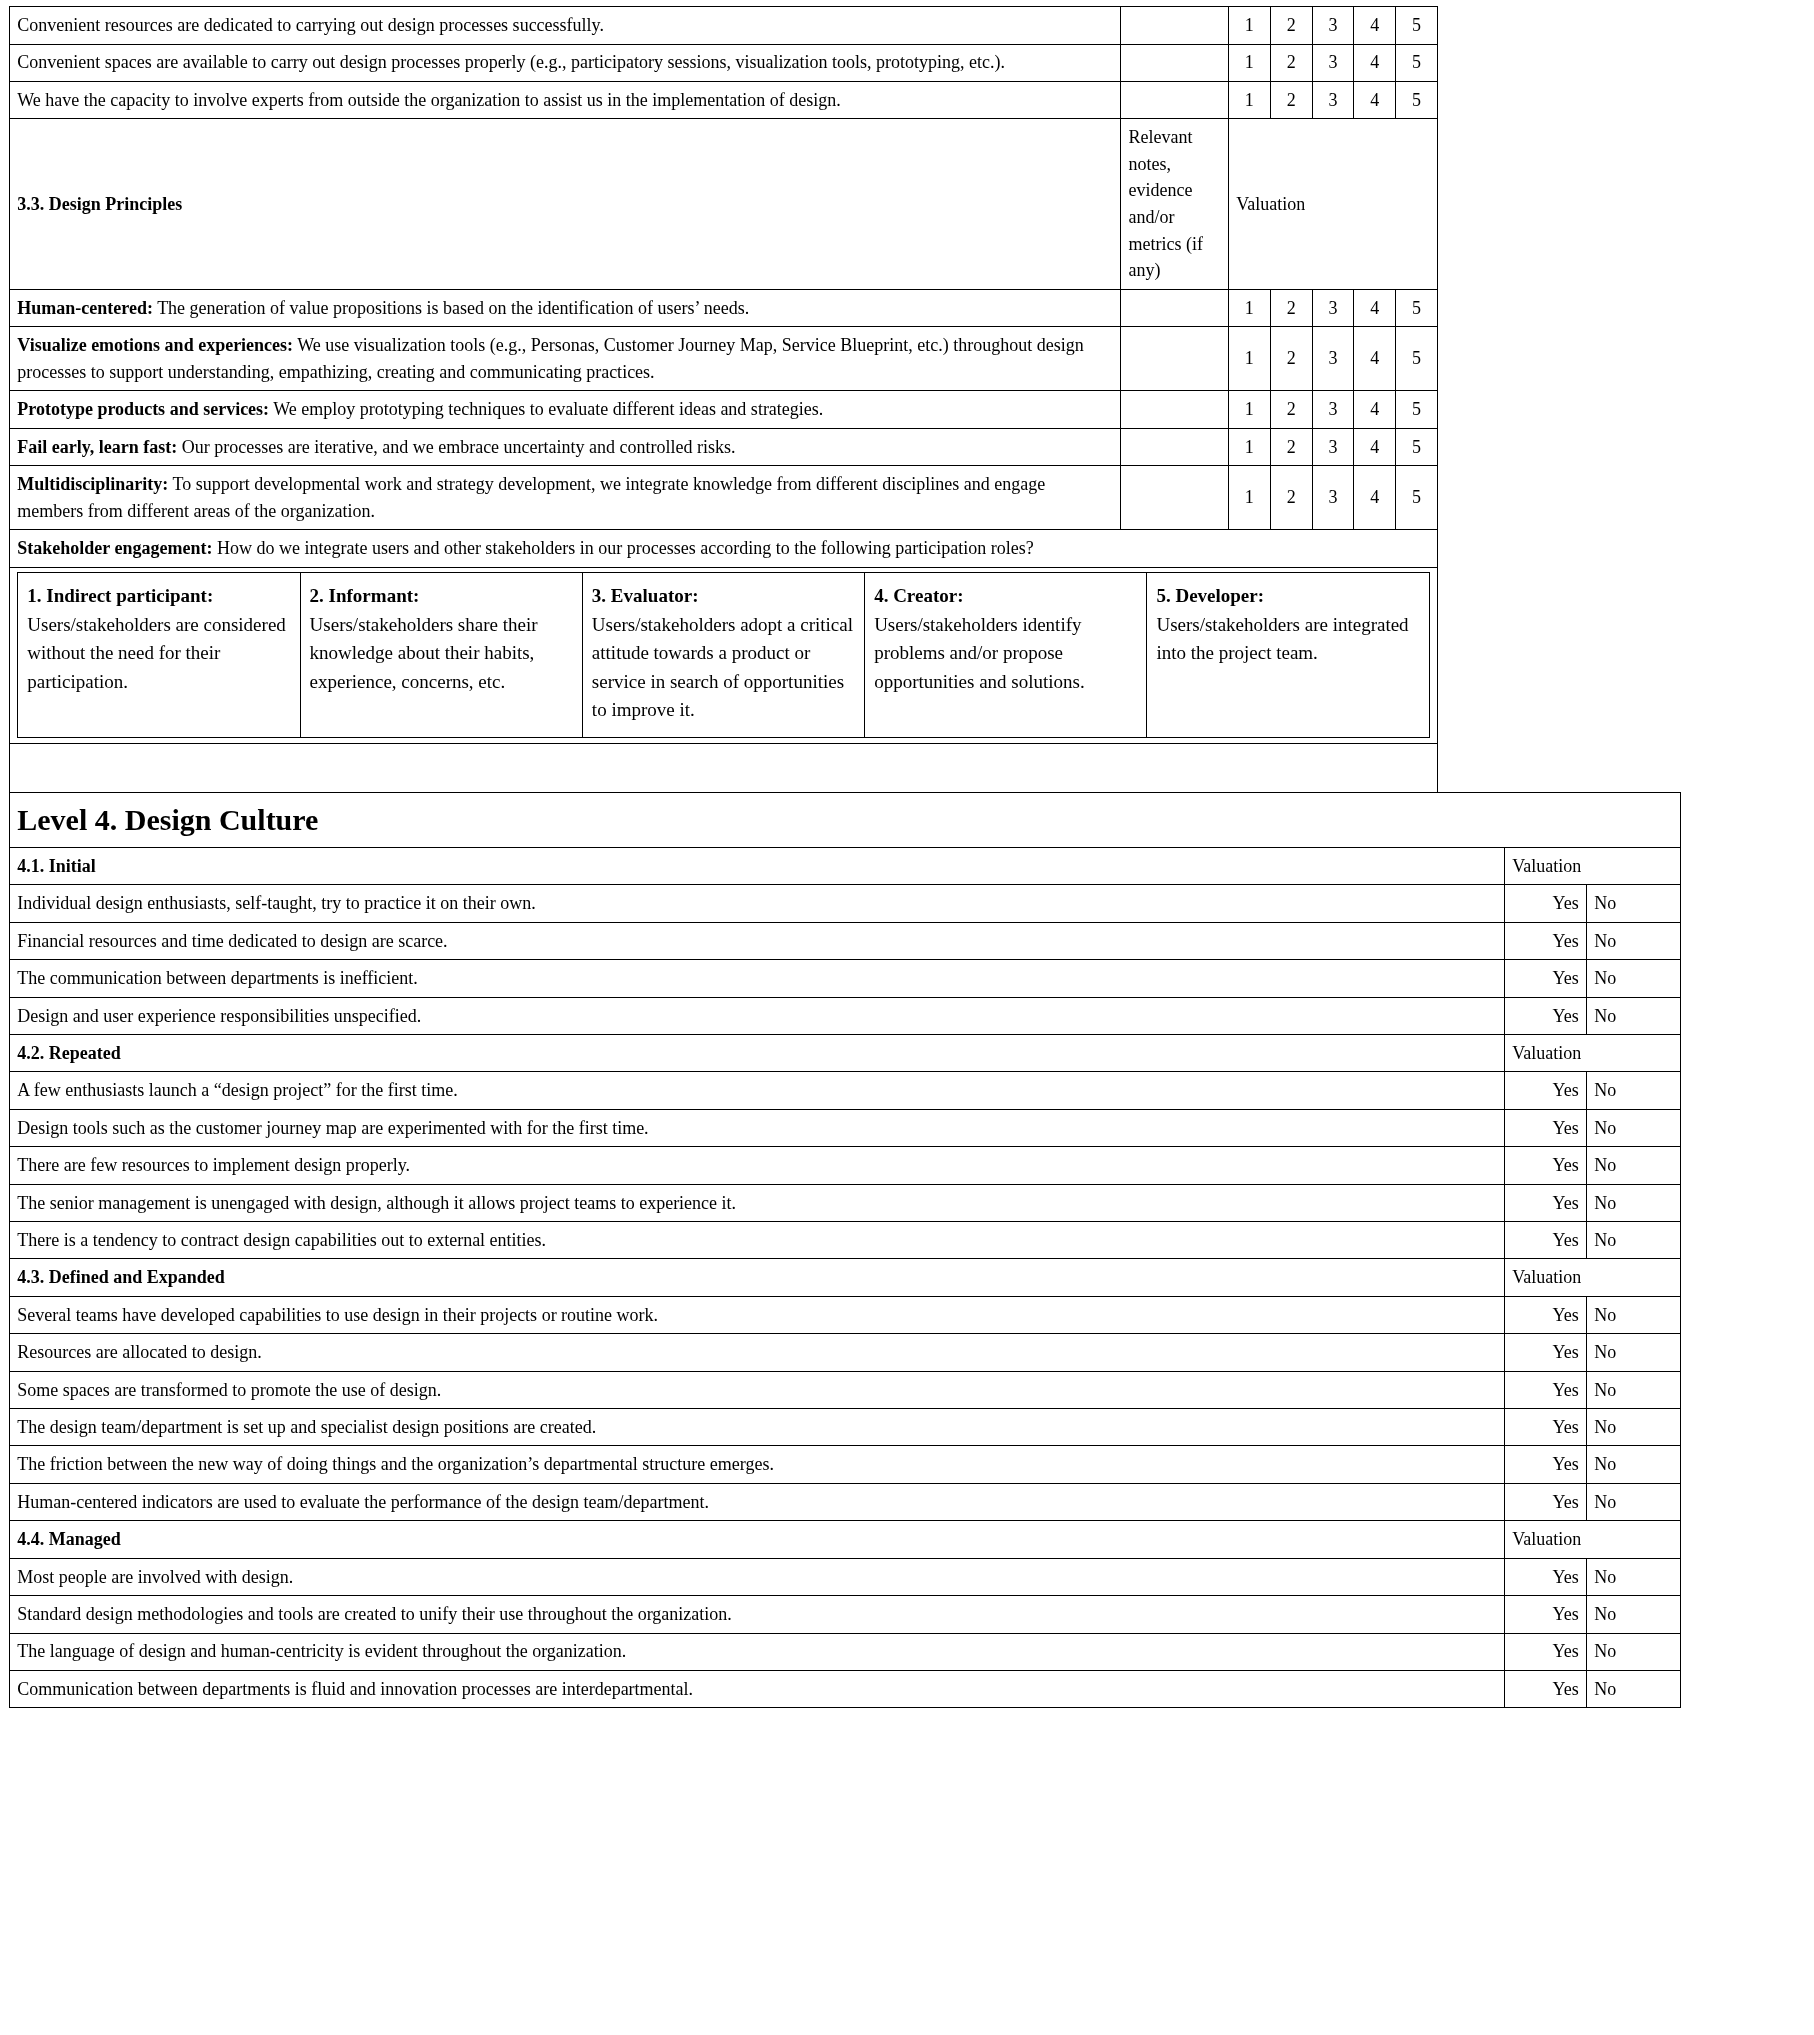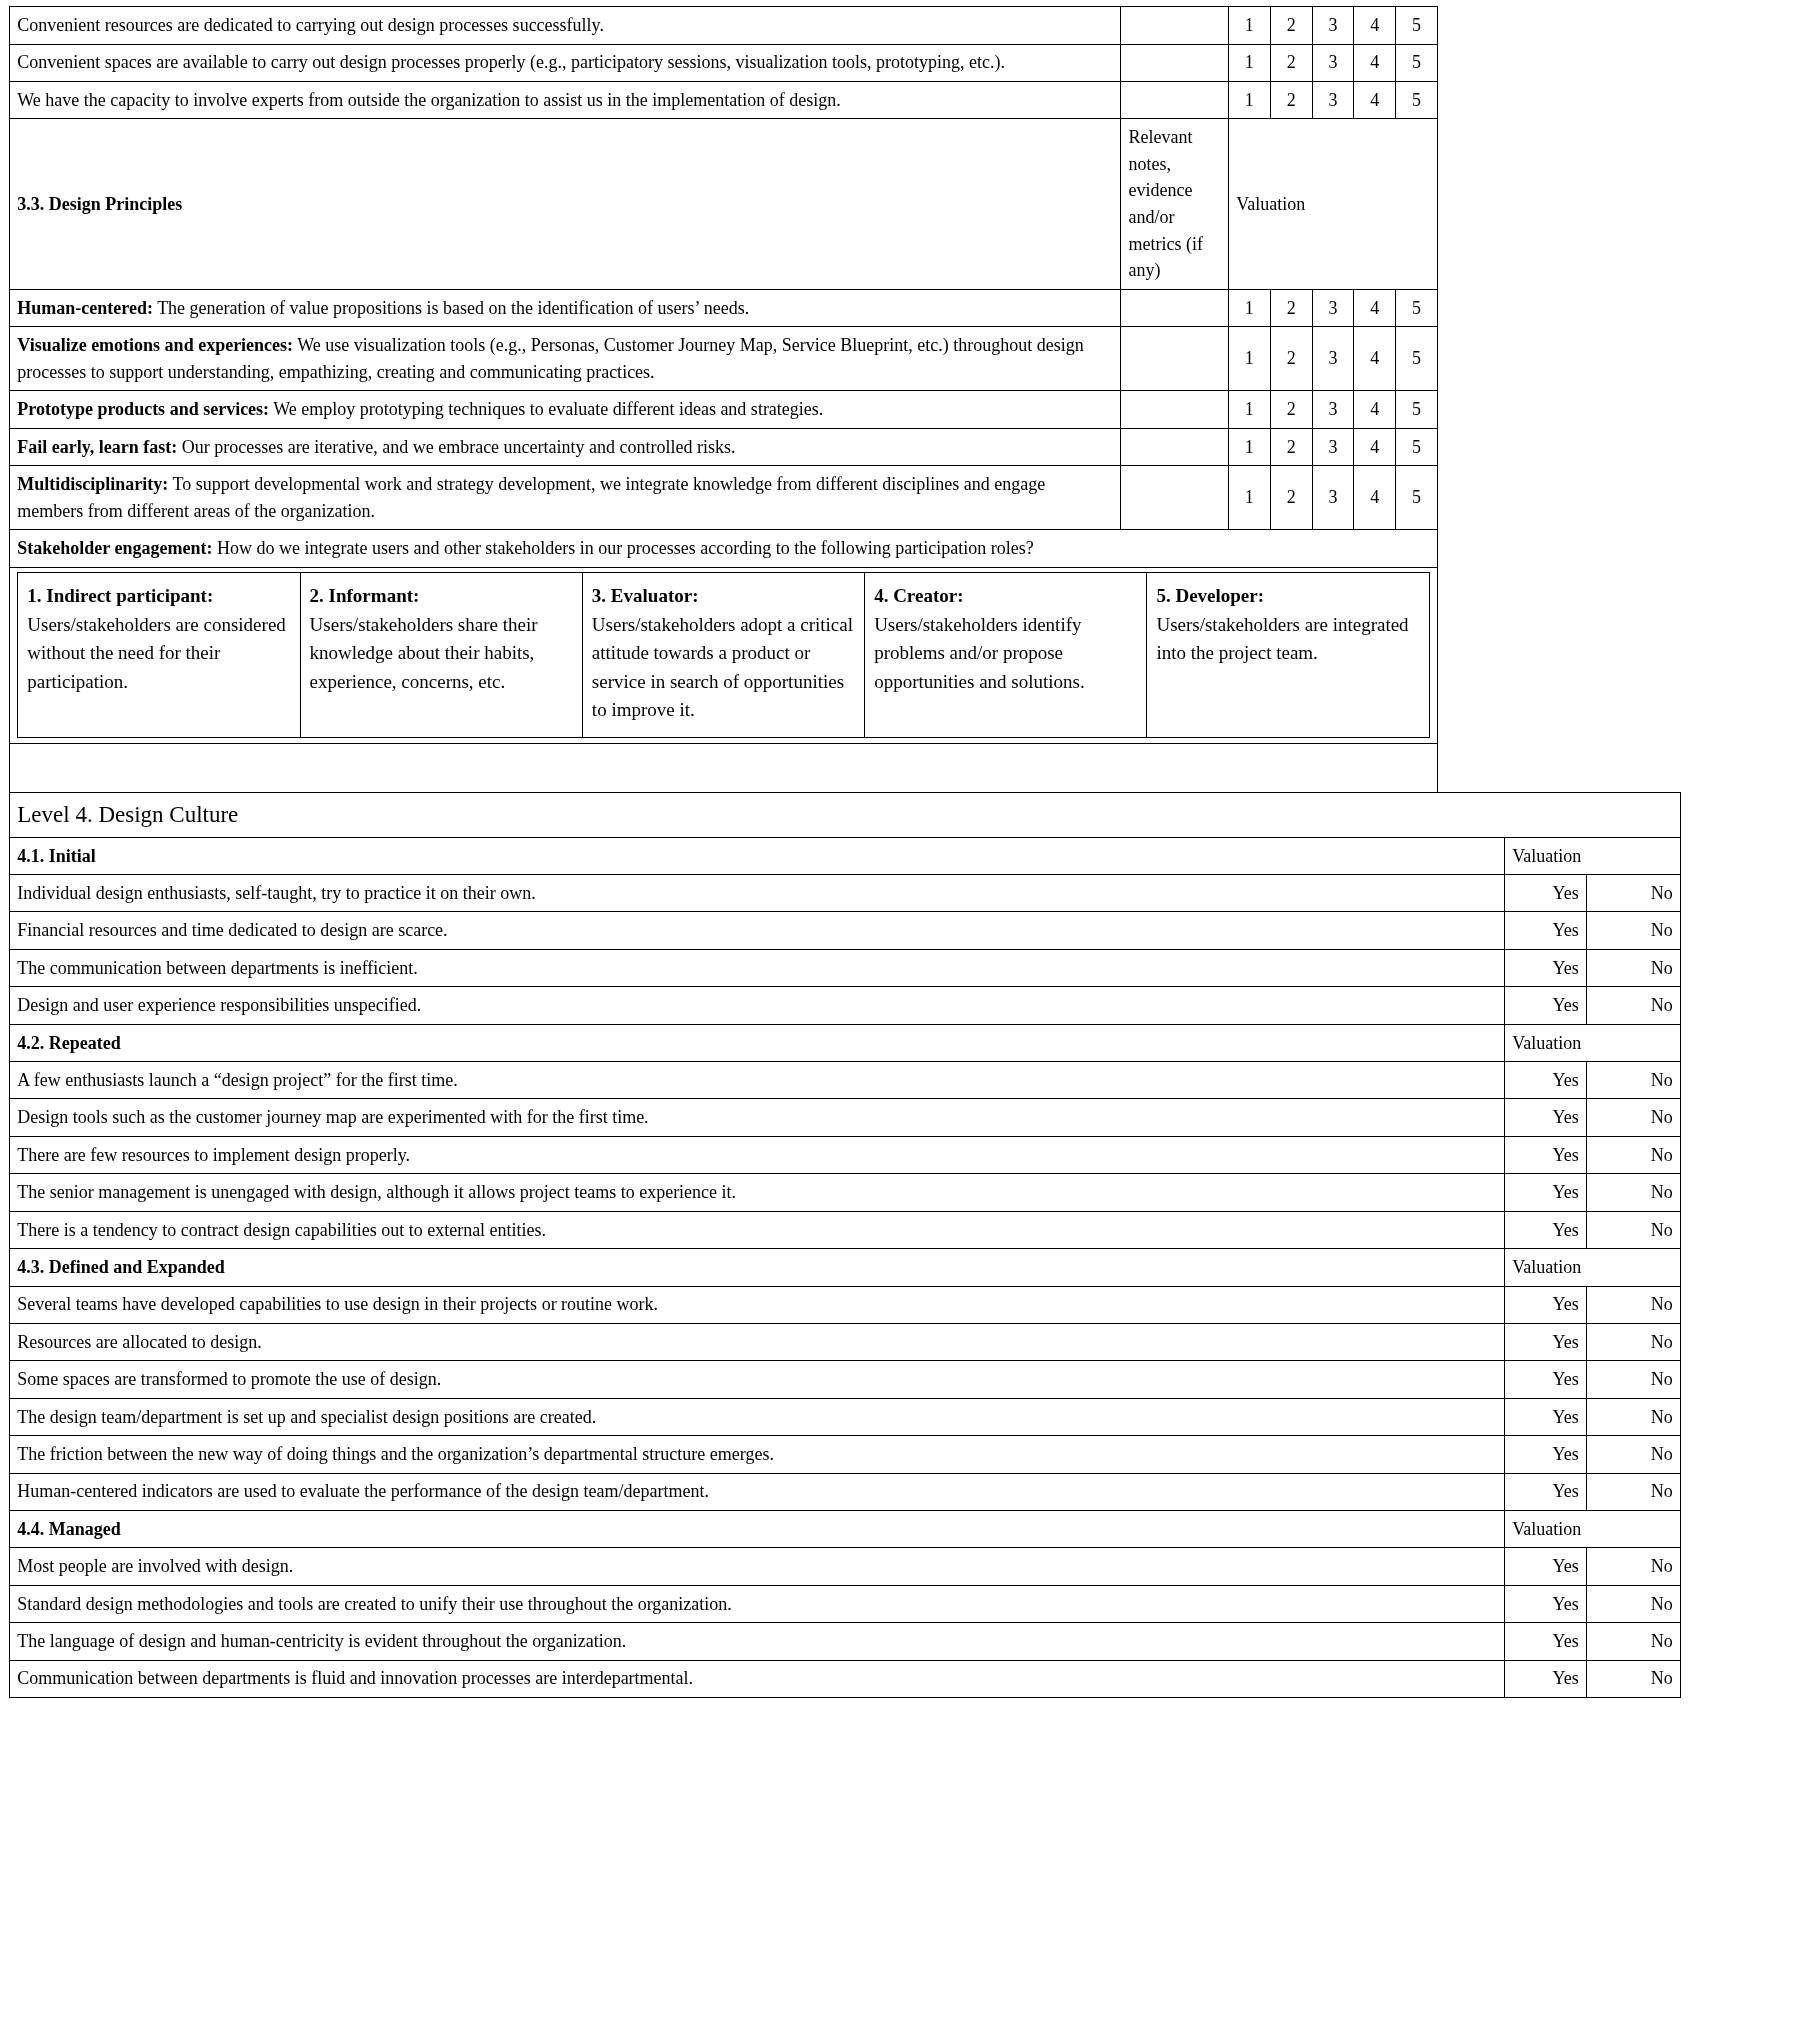--- a/index.html
+++ b/index.html
@@ -37,36 +37,36 @@
   }
 
   
   .c-stmt   { width: 1010px; }
   .c-notes  { width: 98px; }
   .c-rate   { width: 38px; text-align: center; }
 
   
   .c4-stmt  { width: 1495px; }
   .c4-yes   { width: 82px; text-align: right; }
-  .c4-no    { width: 94px; text-align: right; }
+  .c4-no    { width: 94px; text-align: left; }
 
   
   td.subhead {
     background: #f0f0f0;
     font-weight: bold;
   }
   td.subhead-center {
     background: #f0f0f0;
     font-weight: normal;
     text-align: left;
   }
   td.levelhead {
     background: #d9d9d9;
-    font-weight: normal;
-    font-size: 23px;
+    font-weight: bold;
+    font-size: 30px;
     padding: 15.5px 7.3px 15.5px 9px;
   }
 
   .lbl { font-weight: bold; }
 
   
   td.stmt { padding-top: 5.7px; padding-bottom: 5.7px; }
   td.rate { font-size: 18px; }
 
   

